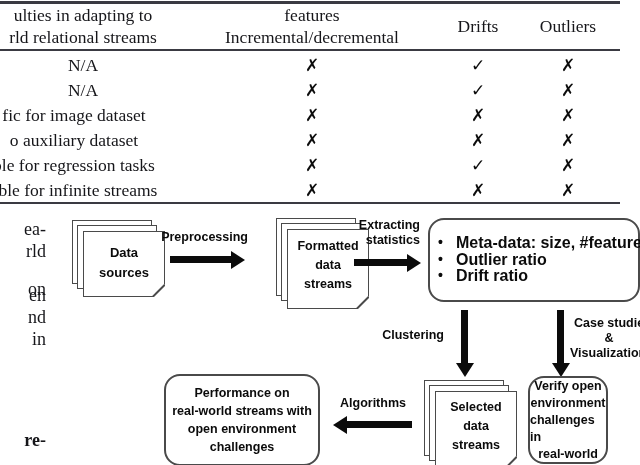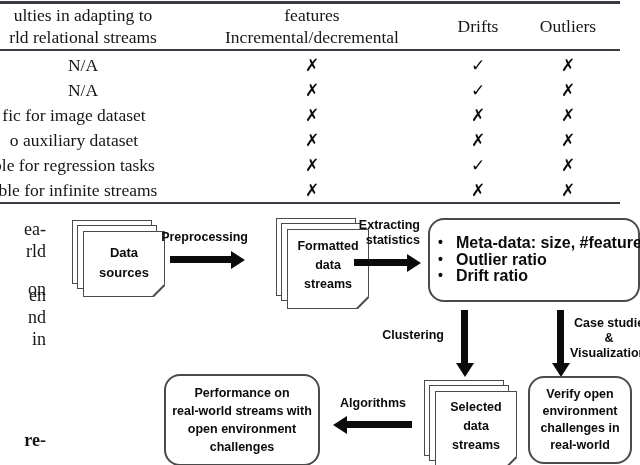--- a/index.html
+++ b/index.html
@@ -359,21 +359,21 @@
     <div class="sheet back1" style="width:80px; height:76px;"></div>
     <div class="front" style="width:82px; height:78px;">
       <div class="fold"></div>
       <div class="fold-edge"></div>
       <div class="doc-label" style="top:8px;  font-size:12.5px;">Selected</div>
       <div class="doc-label" style="top:27px; font-size:12.5px;">data</div>
       <div class="doc-label" style="top:46px; font-size:12.5px;">streams</div>
     </div>
   </div>
 
-  <div class="rrect" style="left:528px; top:170px; width:104px; height:88px; flex-direction:column; font-size:12.5px; line-height:17px;">
+  <div class="rrect" style="left:528px; top:170px; width:80px; height:88px; flex-direction:column; font-size:12.5px; line-height:17px;">
     <div>Verify open</div>
     <div>environment</div>
     <div>challenges in</div>
     <div>real-world</div>
   </div>
 
   <div class="edge-label" style="left:332px; top:190px; width:74px;">Algorithms</div>
   <div class="arrow-h" style="left:346px; top:215px; width:66px;">
     <span class="head-l"></span>
   </div>

